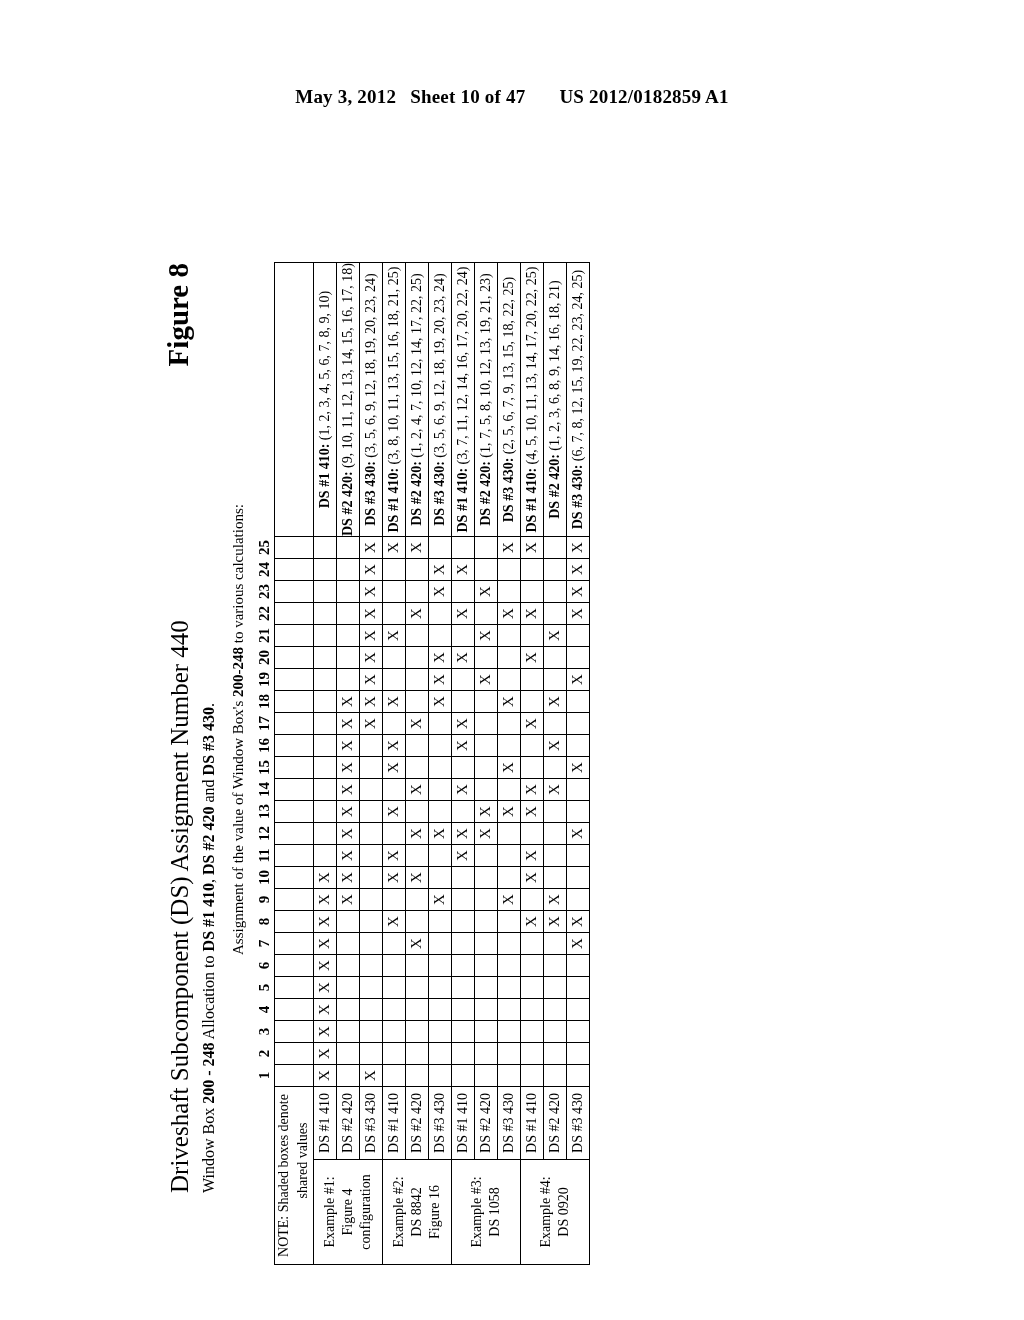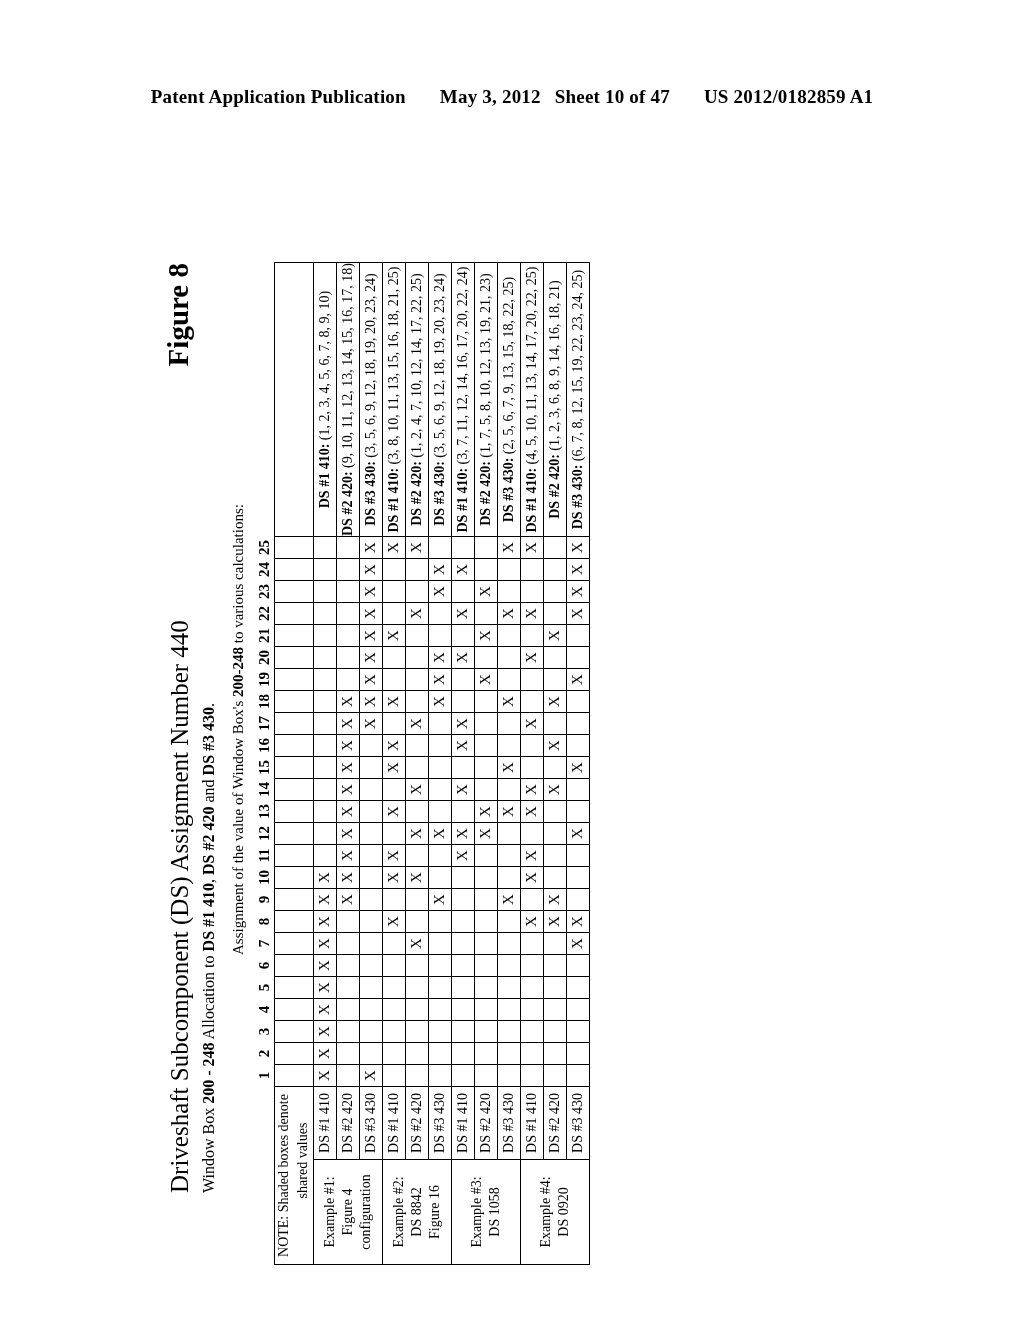--- a/index.html
+++ b/index.html
@@ -143,21 +143,20 @@
     border:1px solid #000;
   }
   .setlist-cell b{font-weight:bold;}
   .noborder{border:none;background:transparent;}
   .thick-top{border-top:2px solid #000;}
 </style>
 </head>
 <body>
 
 <div id="page-header">
-  <span class="hdr-seg">Patent Application Publication</span>
   <span class="hdr-date">May 3, 2012</span>
   <span class="hdr-seg">Sheet 10 of 47</span>
   <span class="hdr-seg">US 2012/0182859 A1</span>
 </div>
 
 <div id="stage">
   <div id="figure-rot">
 
     <div class="fig-titles">
       <div id="fig-title">Driveshaft Subcomponent (DS) Assignment Number 440</div>

